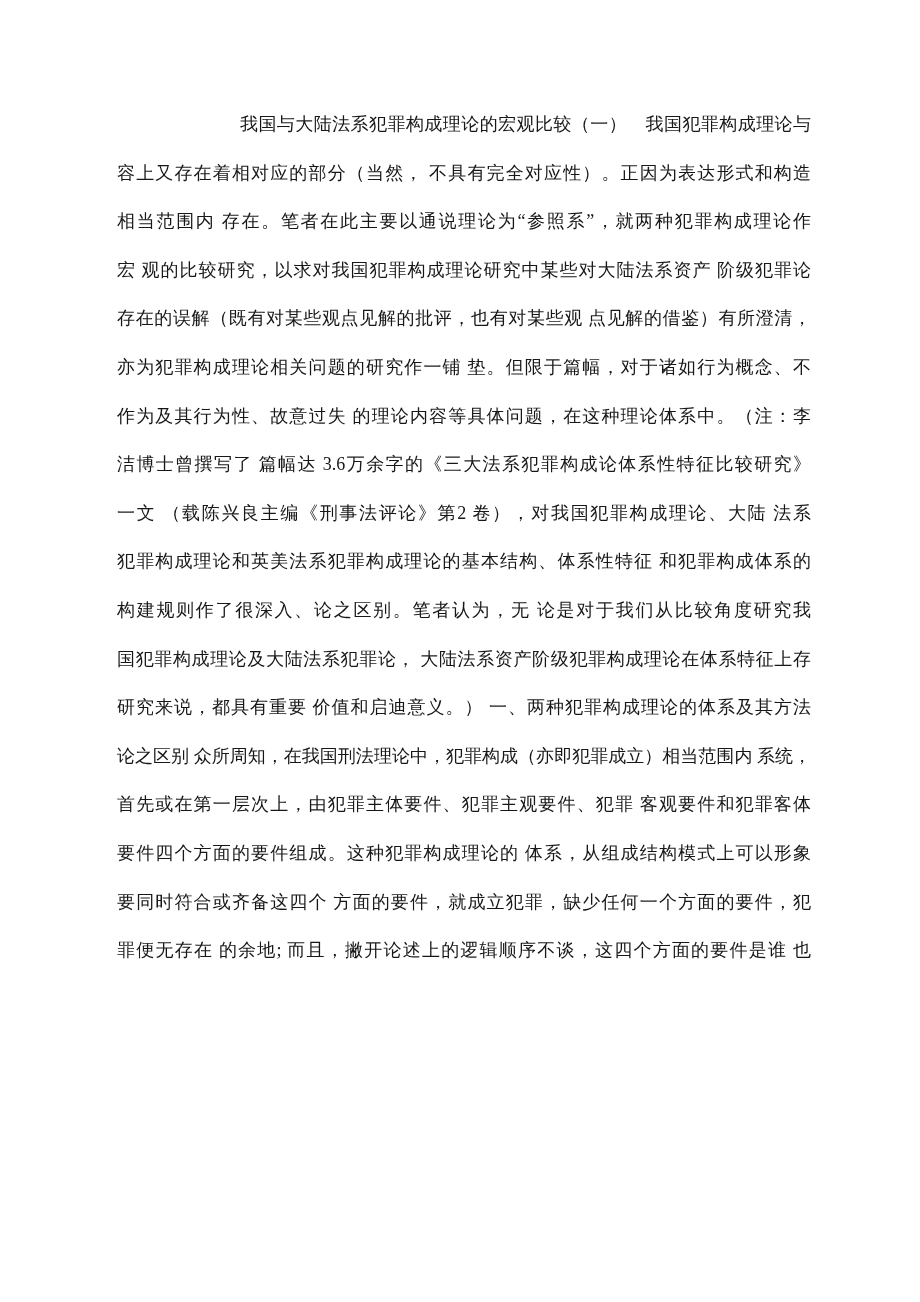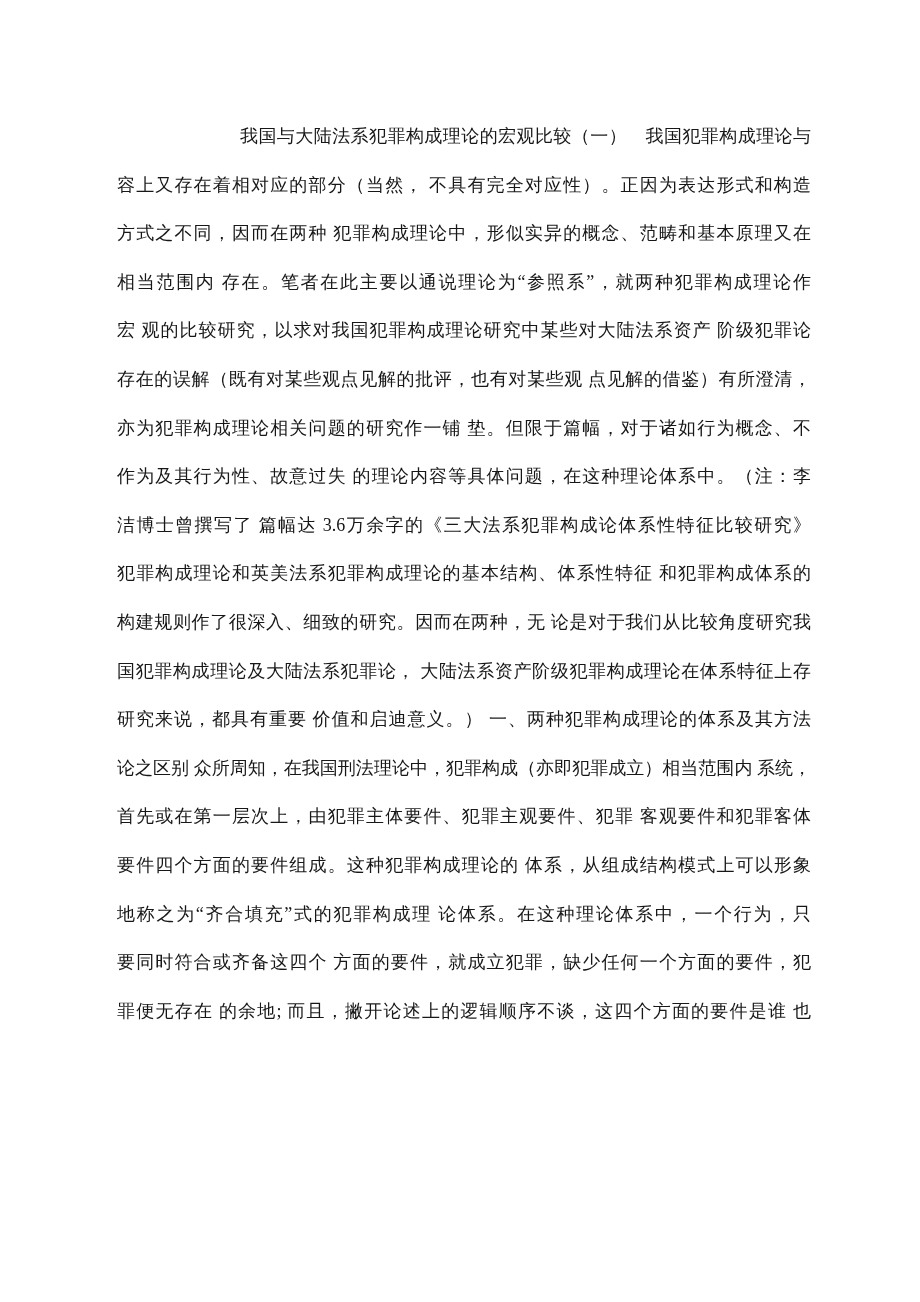--- a/index.html
+++ b/index.html
@@ -10,21 +10,21 @@
   .page {
     position: relative;
     width: 920px;
     height: 1302px;
     background: #ffffff;
     overflow: hidden;
   }
   .textblock {
     position: absolute;
     left: 117px;
-    top: 112px;
+    top: 100px;
     width: 694px;
     font-family: "Liberation Serif", "DejaVu Serif", serif;
     font-size: 18px;
     color: #171717;
     -webkit-font-smoothing: none;
   }
   .line {
     height: 48.6px;
     line-height: 48.6px;
     text-align: justify;
@@ -37,31 +37,30 @@
     padding-left: 123px;
   }
 </style>
 </head>
 <body>
 
 <div class="page">
   <div class="textblock">
     <div class="line first-line">我国与大陆法系犯罪构成理论的宏观比较（一）　我国犯罪构成理论与</div>
     <div class="line">容上又存在着相对应的部分（当然， 不具有完全对应性）。正因为表达形式和构造</div>
-    <div class="line">方式之不同，因而在两种 犯罪构成理论中，形似实异的概念、范畴和基本原理又在</div>
     <div class="line">相当范围内 存在。笔者在此主要以通说理论为“参照系”，就两种犯罪构成理论作</div>
     <div class="line">宏 观的比较研究，以求对我国犯罪构成理论研究中某些对大陆法系资产 阶级犯罪论</div>
     <div class="line">存在的误解（既有对某些观点见解的批评，也有对某些观 点见解的借鉴）有所澄清，</div>
     <div class="line">亦为犯罪构成理论相关问题的研究作一铺 垫。但限于篇幅，对于诸如行为概念、不</div>
     <div class="line">作为及其行为性、故意过失 的理论内容等具体问题，在这种理论体系中。（注：李</div>
     <div class="line">洁博士曾撰写了 篇幅达 3.6万余字的《三大法系犯罪构成论体系性特征比较研究》</div>
+    <div class="line">一文 （载陈兴良主编《刑事法评论》第2 卷），对我国犯罪构成理论、大陆 法系</div>
     <div class="line">犯罪构成理论和英美法系犯罪构成理论的基本结构、体系性特征 和犯罪构成体系的</div>
-    <div class="line">构建规则作了很深入、细致的研究。因而在两种，无 论是对于我们从比较角度研究我</div>
+    <div class="line">构建规则作了很深入、论之区别。笔者认为，无 论是对于我们从比较角度研究我</div>
     <div class="line">国犯罪构成理论及大陆法系犯罪论， 大陆法系资产阶级犯罪构成理论在体系特征上存</div>
     <div class="line">研究来说，都具有重要 价值和启迪意义。） 一、两种犯罪构成理论的体系及其方法</div>
     <div class="line">论之区别 众所周知，在我国刑法理论中，犯罪构成（亦即犯罪成立）相当范围内 系统，</div>
     <div class="line">首先或在第一层次上，由犯罪主体要件、犯罪主观要件、犯罪 客观要件和犯罪客体</div>
     <div class="line">要件四个方面的要件组成。这种犯罪构成理论的 体系，从组成结构模式上可以形象</div>
-    <div class="line">地称之为“齐合填充”式的犯罪构成理 论体系。在这种理论体系中，一个行为，只</div>
     <div class="line">要同时符合或齐备这四个 方面的要件，就成立犯罪，缺少任何一个方面的要件，犯</div>
     <div class="line">罪便无存在 的余地; 而且，撇开论述上的逻辑顺序不谈，这四个方面的要件是谁 也</div>
   </div>
 </div>
 
 </body></html>

